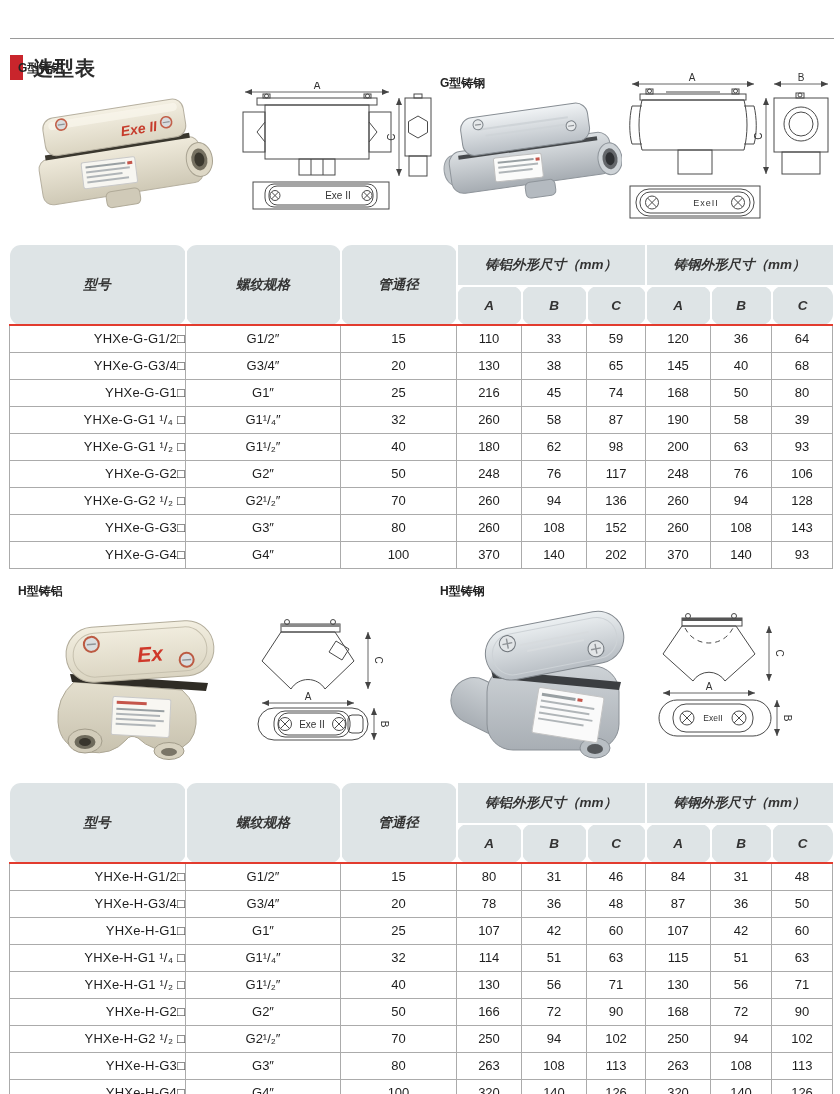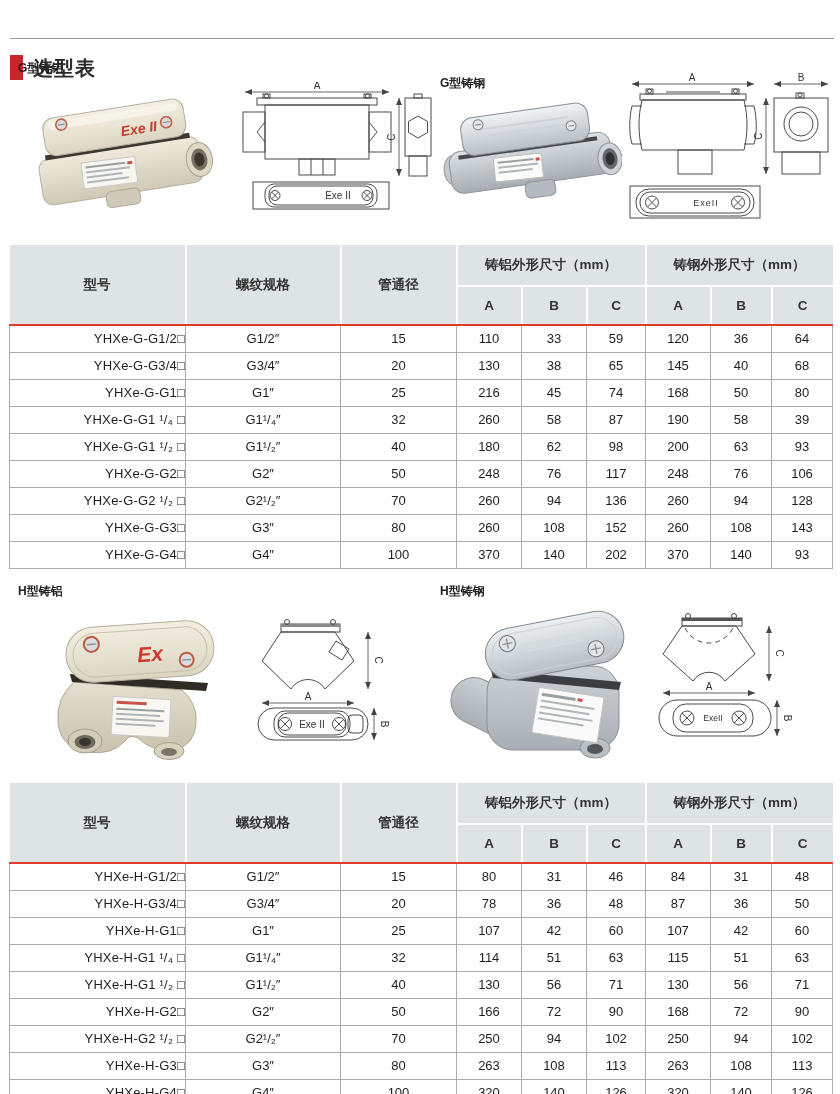--- a/index.html
+++ b/index.html
@@ -12,26 +12,26 @@
   .page-title { font-size:20px; font-weight:bold; color:#2b2b2b; letter-spacing:1px; }
   .title-rule { position:absolute; left:10px; top:38px; width:824px; height:1px; background:#9a9a9a; }
 
   
   .sec-label { position:absolute; font-size:12px; font-weight:bold; color:#222; }
 
   .abs { position:absolute; }
 
   
   table.spec { position:absolute; left:9px; width:823px; border-collapse:collapse; table-layout:fixed; font-size:13px; color:#1e1e1e; }
-  table.spec thead th { background:#dee4e6; color:#333; font-size:13.5px; font-weight:bold; border-right:2px solid #fff; padding:11px; }
+  table.spec thead th { background:#dee4e6; color:#333; font-size:13.5px; font-weight:bold; border-right:2px solid #fff; padding:11px;font-style:italic; }
   table.spec thead tr th:last-child { border-right:none; }
   table.spec thead tr.grp th { height:29px; }
   table.spec thead tr.grp th.span3 { border-bottom:2px solid #fff; }
   table.spec thead tr.sub th { height:26px; font-weight:bold; }
-  table.spec thead th.redline, table.spec thead tr.sub th { border-bottom:2px solid #e23b2e; }
+  table.spec thead th.redline, table.spec thead tr.sub th { border-bottom:2px solid #e23b2e;border-radius:11px; }
   table.spec tbody td { border:1px solid #ababab; text-align:center; height:27px; padding:0; font-size:13px; color:#1e1e1e; }
   table.spec tbody tr td:first-child { letter-spacing:0.2px;text-align:right; }
 
   
   svg text { font-family:"Liberation Sans","DejaVu Sans",sans-serif; }
   .dwg { stroke:#4a4a4a; fill:none; stroke-width:1; }
   .dim { stroke:#555; fill:none; stroke-width:0.9; }
   .dimtxt { font-size:10px; fill:#333; }
 </style>
 </head>

